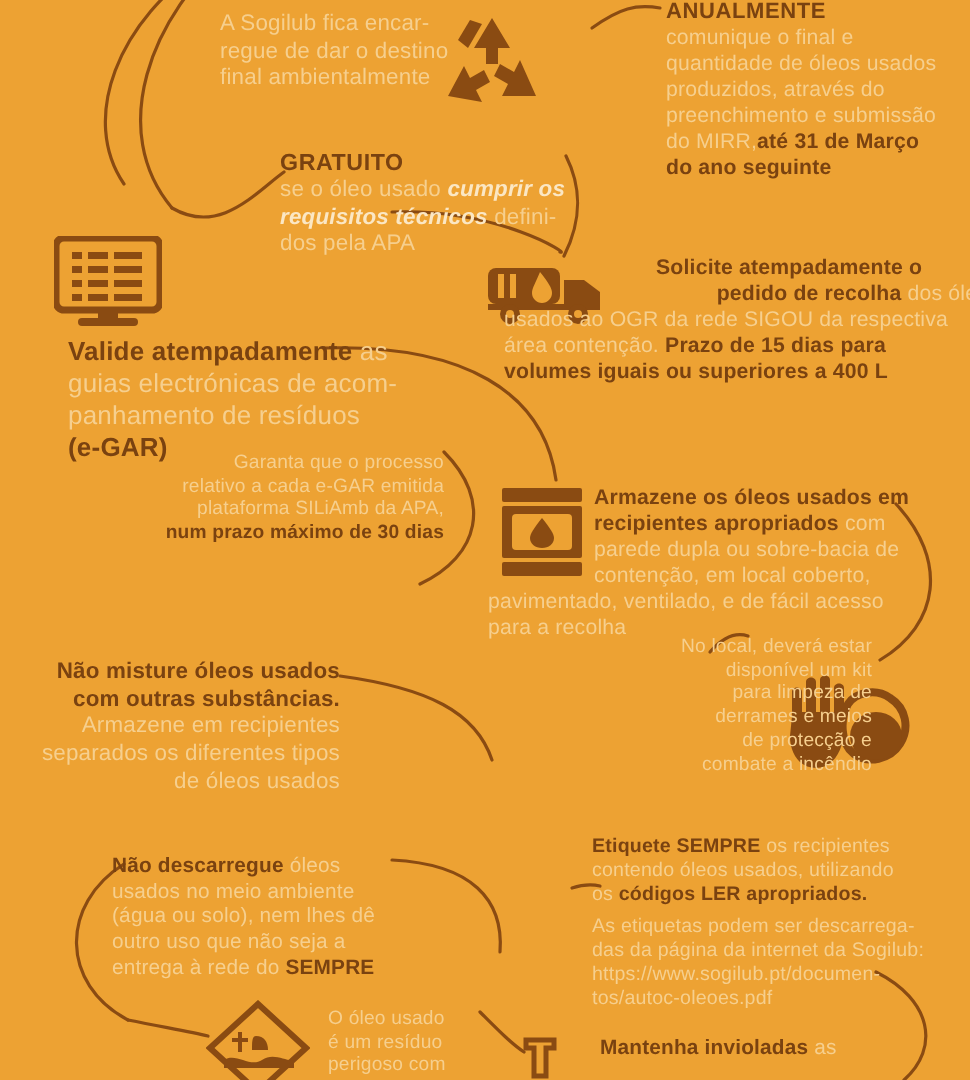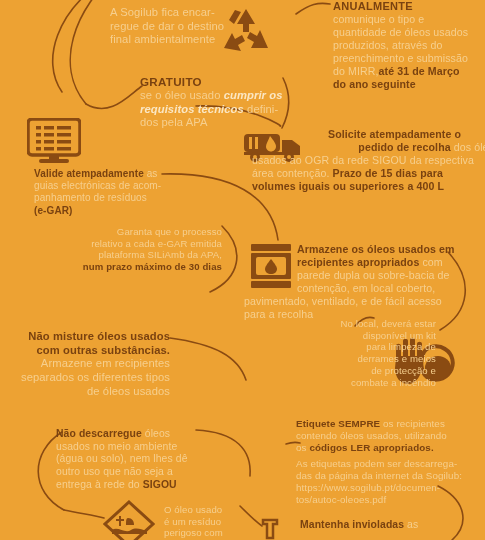--- a/index.html
+++ b/index.html
@@ -183,36 +183,36 @@
   </div>
 
   <div class="blk lft" style="left:110px; top:6px; width:158px; font-size:11.2px;">
     <div class="t-light">A Sogilub fica encar-</div>
     <div class="t-light">regue de dar o destino</div>
     <div class="t-light">final ambientalmente</div>
   </div>
 
   <div class="blk lft" style="left:333px; top:0px; width:152px; font-size:10.6px;">
     <div class="b" style="font-size:11px; letter-spacing:0.3px;">ANUALMENTE</div>
-    <div class="t-light">comunique o tipo e</div>
+    <div class="t-light">comunique o final e</div>
     <div class="t-light">quantidade de óleos usados</div>
     <div class="t-light">produzidos, através do</div>
     <div class="t-light">preenchimento e  submissão</div>
     <div><span class="l">do  MIRR,</span><span class="b">até 31 de Março</span></div>
     <div class="b">do ano seguinte</div>
   </div>
 
   <div class="blk lft" style="left:140px; top:75px; width:180px; font-size:11.2px;">
     <div class="b" style="font-size:11.6px; letter-spacing:0.3px;">GRATUITO</div>
     <div><span class="l">se o óleo usado </span><span class="w">cumprir os</span></div>
     <div><span class="w">requisitos técnicos</span><span class="l"> defini-</span></div>
     <div class="l">dos pela APA</div>
   </div>
 
-  <div class="blk lft" style="left:34px; top:168px; width:186px; font-size:10px;">
+  <div class="blk lft" style="left:34px; top:168px; width:186px; font-size:13px;">
     <div><span class="b">Valide atempadamente</span><span class="l"> as</span></div>
     <div class="l">guias electrónicas de acom-</div>
     <div class="l">panhamento de resíduos</div>
     <div class="b">(e-GAR)</div>
   </div>
 
   <div class="blk lft" style="left:236px; top:128px; width:248px; font-size:10.6px;margin-left:16px;">
     <div style="padding-left:76px;"><span class="b">Solicite atempadamente o</span></div>
     <div style="padding-left:76px;text-align:right;"><span class="b">pedido de recolha</span><span class="l"> dos óleos</span></div>
     <div class="l">usados ao OGR da rede SIGOU da respectiva</div>
@@ -251,21 +251,21 @@
     <div class="l">Armazene em recipientes</div>
     <div class="l">separados os diferentes tipos</div>
     <div class="l">de óleos usados</div>
   </div>
 
   <div class="blk lft" style="left:56px; top:428px; width:160px; font-size:10.4px;">
     <div><span class="b">Não descarregue</span><span class="l"> óleos</span></div>
     <div class="l">usados no meio ambiente</div>
     <div class="l">(água ou solo), nem lhes dê</div>
     <div class="l">outro uso que não seja a</div>
-    <div><span class="l">entrega à rede do </span><span class="b">SIGOU</span></div>
+    <div><span class="l">entrega à rede do </span><span class="b">SEMPRE</span></div>
   </div>
 
   <div class="blk lft" style="left:296px; top:418px; width:189px; font-size:9.8px;">
     <div><span class="b">Etiquete SEMPRE</span><span class="l"> os recipientes</span></div>
     <div class="l">contendo óleos usados, utilizando</div>
     <div><span class="l">os </span><span class="b">códigos LER apropriados.</span></div>
     <div class="l" style="margin-top:4px;">As etiquetas podem ser descarrega-</div>
     <div class="l">das da página da internet da Sogilub:</div>
     <div class="l">https://www.sogilub.pt/documen-</div>
     <div class="l">tos/autoc-oleoes.pdf</div>

